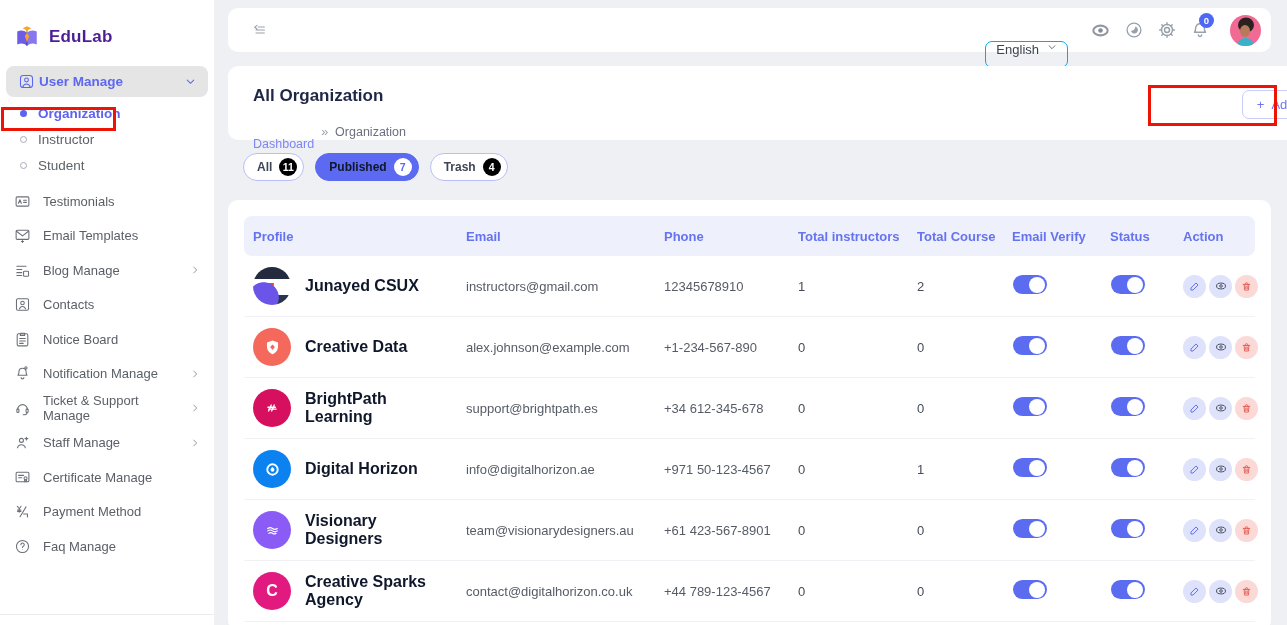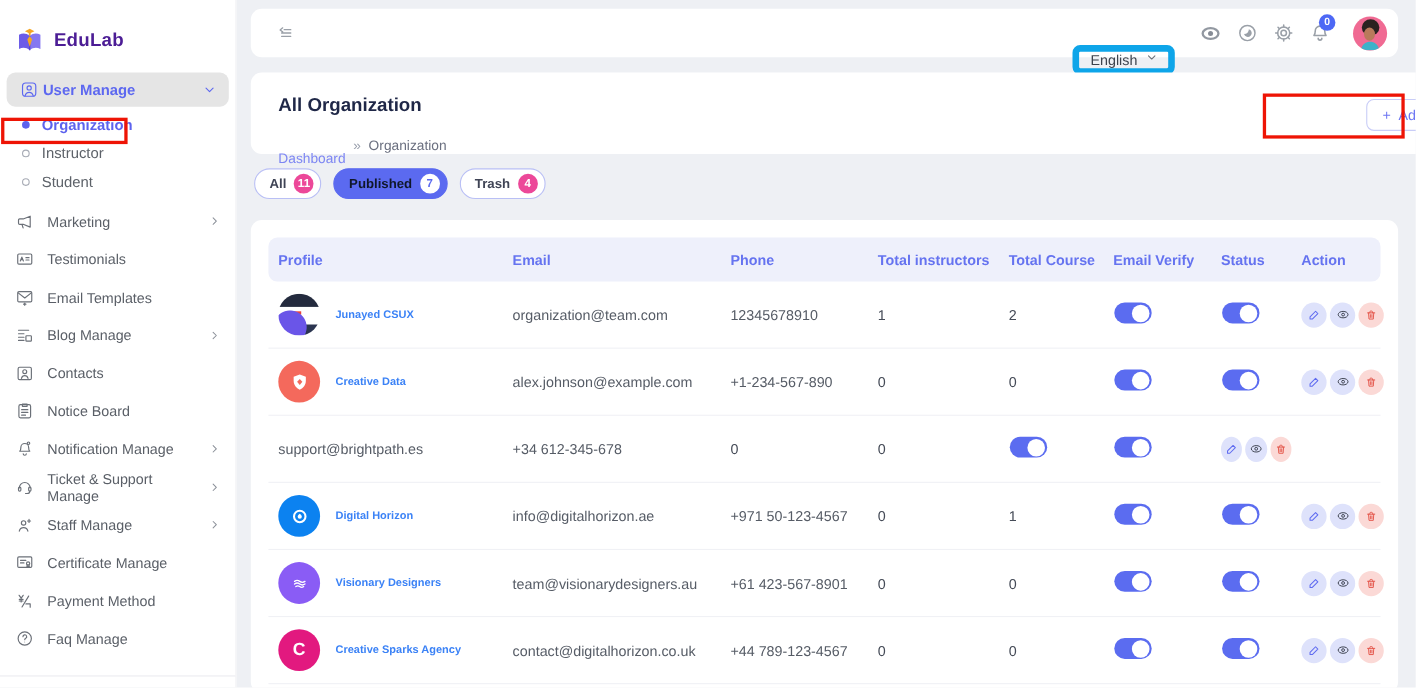--- a/index.html
+++ b/index.html
@@ -35,21 +35,21 @@
 
   
   .main { position:absolute; left:215px; top:0; right:0; bottom:0; }
   .card { position:absolute; background:#fff; border-radius:10px; }
 
   
   .topbar { left:13px; top:8px; width:1043px; height:44px; display:flex; align-items:center; padding:0 10px 0 24px; }
   .collapse-btn { cursor:pointer; }
   .topbar-right { margin-left:auto; display:flex; align-items:center; }
   .lang-select {
-    display:flex; align-items:flex-start; gap:8px; border:6px solid #0ea5e9; border-radius:7px;
+    display:flex; align-items:flex-start; gap:8px; border:1px solid #0ea5e9; border-radius:7px;
     height:27px; padding:0 10px; cursor:pointer; margin-right:16px;margin-top:48px;
   }
   .lang-select .lang-label { font-size:13px; color:#3d434d; }
   .tico { width:33px; display:flex; justify-content:center; cursor:pointer; position:relative; }
   .badge {
     position:absolute; top:-7px; right:2px; min-width:15px; height:15px; border-radius:8px;
     background:#4d68f5; color:#fff; font-size:9.5px; font-weight:700;
     display:flex; align-items:center; justify-content:center; padding:0 3px;
   }
   .avatar-btn {
@@ -65,28 +65,28 @@
   .bc-sep { color:#9aa0ad; }
   .bc-cur { color:#6b7080; }
   .add-new-btn {
     position:absolute; right:18px; top:24px; height:29px; padding:0 14px;
     background:#fff; border:1px solid #c9cdf7; border-radius:7px; cursor:pointer;
     display:flex; align-items:center; gap:7px; font-family:inherit;
   }
   .add-new-btn .plus, .add-new-btn .add-label { color:#6d76f3; font-size:13px; font-weight:500; }
 
   
-  .pills { position:absolute; left:16px; top:153px; display:flex; gap:11px; }
+  .pills { position:absolute; left:28px; top:153px; display:flex; gap:11px; }
   .pill {
     height:28px; border-radius:14px; border:1px solid #b9bff5; background:#fff;
     display:flex; align-items:center; gap:7px; padding:0 6px 0 13px; cursor:pointer;
   }
   .pill .p-label { font-size:12px; font-weight:700; color:#3f4455; }
   .pill .p-count {
-    min-width:18px; height:18px; border-radius:9px; background:#ec4899; color:#fff;
+    min-width:18px; height:18px; border-radius:9px; background:#000000; color:#fff;
     font-size:10.5px; font-weight:700; display:flex; align-items:center; justify-content:center; padding:0 3px;
   }
   .pill.active { background:#5b6af0; border-color:#5b6af0; }
   .pill.active .p-label { color:#0f172a; }
   .pill.active .p-count { background:#fff; color:#5b6af0; }
 
   
   .tablecard { left:13px; top:200px; width:1043px; height:430px; padding:16px 16px 0 16px; }
   .tgrid { display:grid; grid-template-columns:213px 198px 134px 119px 95px 98px 73px 1fr; align-items:center; }
   .thead { background:#eef0fb; border-radius:8px; height:40px; }
@@ -103,21 +103,21 @@
     background-color:#fff;
     background-image:
       radial-gradient(circle at 28% 80%, #6a55e8 0 36%, rgba(0,0,0,0) 38%),
       linear-gradient(#242b3e,#242b3e),
       linear-gradient(#e8433c,#e8433c),
       linear-gradient(#2b3550,#2b3550);
     background-repeat:no-repeat;
     background-size:100% 100%, 100% 32%, 18% 9%, 40% 26%;
     background-position:0 0, 0 0, 45% 46%, 100% 100%;
   }
-  .org-name { font-size:10px; font-weight:700; color:#3b82f6; }
+  .org-name { font-size:16px; font-weight:700; color:#0f172a; }
   .num-cell { color:#454b57; }
   .toggle {
     width:34px; height:19px; border-radius:10px; background:#5b6cf0; position:relative;
     display:inline-block; cursor:pointer; margin-left:1px;
   }
   .toggle .knob { position:absolute; top:1.5px; right:2px; width:16px; height:16px; border-radius:50%; background:#fff; }
   .actions { display:flex; gap:3px; }
   .act {
     width:23px; height:23px; border-radius:50%; border:none; cursor:pointer;
     display:flex; align-items:center; justify-content:center; padding:0; background:#dee2fb;
@@ -175,34 +175,20 @@
     <div class="sub-item">
       <span class="dot"></span>
       <span class="sub-label">Student</span>
     </div>
   </div>
 
   <div class="menu-list">
     <div class="menu-item">
       <span class="sic">
         <svg width="17" height="17" viewBox="0 0 24 24">
-            <path d="M19 5v14l-9-3.6H5.5A1.5 1.5 0 0 1 4 13.9V10a1.5 1.5 0 0 1 1.5-1.5H10z"></path>
-            <path d="M8.5 15.6l1.4 4.4"></path>
-          </svg>
-      </span>
-      <span class="m-label">Marketing</span>
-      <span>
-          <svg width="10" height="10" viewBox="0 0 24 24">
-            <path d="M9 5l7 7-7 7" fill="none" stroke="#8a8f98" stroke-width="2.2" stroke-linecap="round" stroke-linejoin="round"></path>
-          </svg>
-        </span>
-    </div>
-    <div class="menu-item">
-      <span class="sic">
-        <svg width="17" height="17" viewBox="0 0 24 24">
             <rect x="3" y="5.5" width="18" height="13" rx="1.5"></rect>
             <path d="M6.3 14.5l2-5 2 5M6.9 12.8h2.8"></path>
             <path d="M13.5 10.2h4M13.5 13.2h4"></path>
           </svg>
       </span>
       <span class="m-label">Testimonials</span>
     </div>
     <div class="menu-item">
       <span class="sic">
         <svg width="17" height="17" viewBox="0 0 24 24">
@@ -417,21 +403,21 @@
       <div class="hcell">Email Verify</div>
       <div class="hcell">Status</div>
       <div class="hcell">Action</div>
     </div>
 
     <div class="tgrid trow">
       <div class="cell profile-cell">
         <span class="org-avatar avatar-img"></span>
         <span class="org-name">Junayed CSUX</span>
       </div>
-      <div class="cell">organization@team.com</div>
+      <div class="cell">instructors@gmail.com</div>
       <div class="cell">12345678910</div>
       <div class="cell num-cell">1</div>
       <div class="cell num-cell">2</div>
       <div class="cell"><span class="toggle"><span class="knob"></span></span></div>
       <div class="cell"><span class="toggle"><span class="knob"></span></span></div>
       <div class="cell actions">
         <button class="act">
             <svg width="13" height="13" viewBox="0 0 22 22">
               <path d="M13.5 5l3.5 3.5L8.5 17H5v-3.5z" fill="none" stroke="#5f6bf0" stroke-width="1.6" stroke-linejoin="round"></path>
             </svg>
@@ -482,20 +468,28 @@
         <button class="act del">
             <svg width="13" height="13" viewBox="0 0 22 22" fill="none" stroke="#e4584d" stroke-width="1.5" stroke-linecap="round">
               <path d="M5.5 7.5h11M9 7.5V6a1.3 1.3 0 0 1 1.3-1.3h1.4A1.3 1.3 0 0 1 13 6v1.5M7 7.5l.7 9.5h6.6l.7-9.5"></path>
               <path d="M9.8 10.2v4.3M12.2 10.2v4.3"></path>
             </svg>
           </button>
       </div>
     </div>
 
     <div class="tgrid trow">
+      <div class="cell profile-cell">
+        <span class="org-avatar" style="background: rgb(214, 16, 94);">
+          <svg width="18" height="18" viewBox="0 0 24 24">
+              <path d="M7.5 16l3.5-8M11.5 16l3.5-8M6.5 11h10M7.5 13.5h10" stroke="#fff" stroke-width="1.8" stroke-linecap="round" fill="none"></path>
+            </svg>
+        </span>
+        <span class="org-name">BrightPath Learning</span>
+      </div>
       <div class="cell">support@brightpath.es</div>
       <div class="cell">+34 612-345-678</div>
       <div class="cell num-cell">0</div>
       <div class="cell num-cell">0</div>
       <div class="cell"><span class="toggle"><span class="knob"></span></span></div>
       <div class="cell"><span class="toggle"><span class="knob"></span></span></div>
       <div class="cell actions">
         <button class="act">
             <svg width="13" height="13" viewBox="0 0 22 22">
               <path d="M13.5 5l3.5 3.5L8.5 17H5v-3.5z" fill="none" stroke="#5f6bf0" stroke-width="1.6" stroke-linejoin="round"></path>

